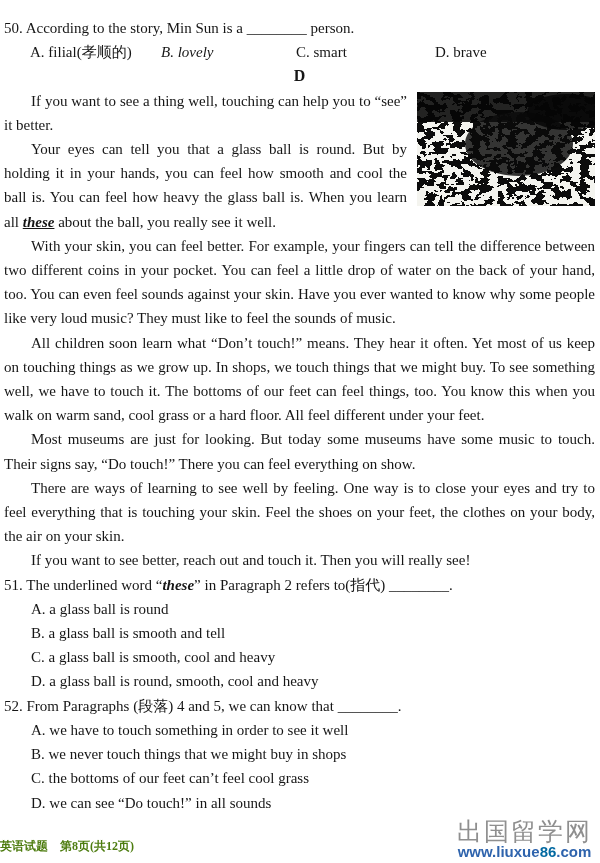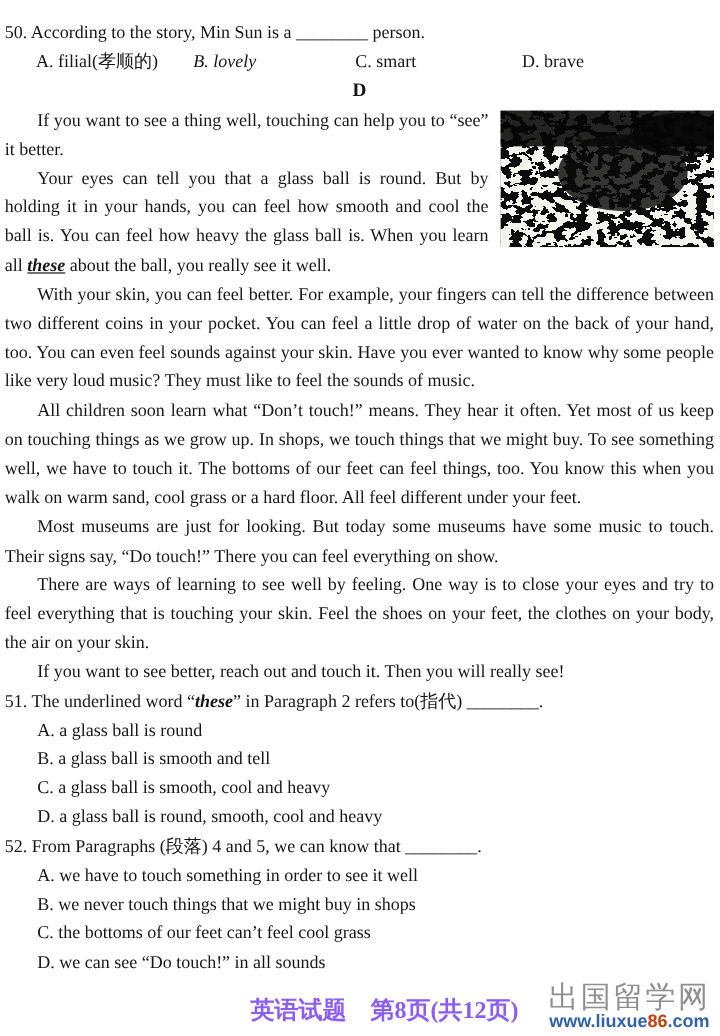--- a/index.html
+++ b/index.html
@@ -44,24 +44,24 @@
   .u-word{
     font-weight:bold;
     font-style:italic;
     text-decoration:underline;
   }
   .i-word{font-style:italic;font-weight:bold;}
   .page-footer{
     position:absolute;
     left:0;bottom:8px;
     width:72%;
-    text-align:right;
+    text-align:left;
     font-weight:bold;
-    font-size:20px;
-    color:#8b5cf6;
+    font-size:12px;
+    color:#4d7c0f;
     z-index:2;
   }
   .watermark{
     position:absolute;
     right:8px;bottom:3px;
     text-align:center;
     line-height:1.05;
     font-family:"Liberation Sans","DejaVu Sans",sans-serif;
     z-index:2;
   }
@@ -69,21 +69,21 @@
     color:#8f8f8f;
     font-size:25px;
     font-weight:normal;
     letter-spacing:2px;
   }
   .wm-url{
     color:#2f64ad;
     font-size:15px;
     font-weight:bold;
   }
-  .wm-url .red{color:#c2410c;}
+  .wm-url .red{color:#0369a1;}
   .noise-overlay{
     position:absolute;left:0;top:0;
     z-index:0;
     pointer-events:none;
   }
 </style>
 </head>
 <body>
 
 <svg class="noise-overlay" width="600" height="863" aria-hidden="true">

